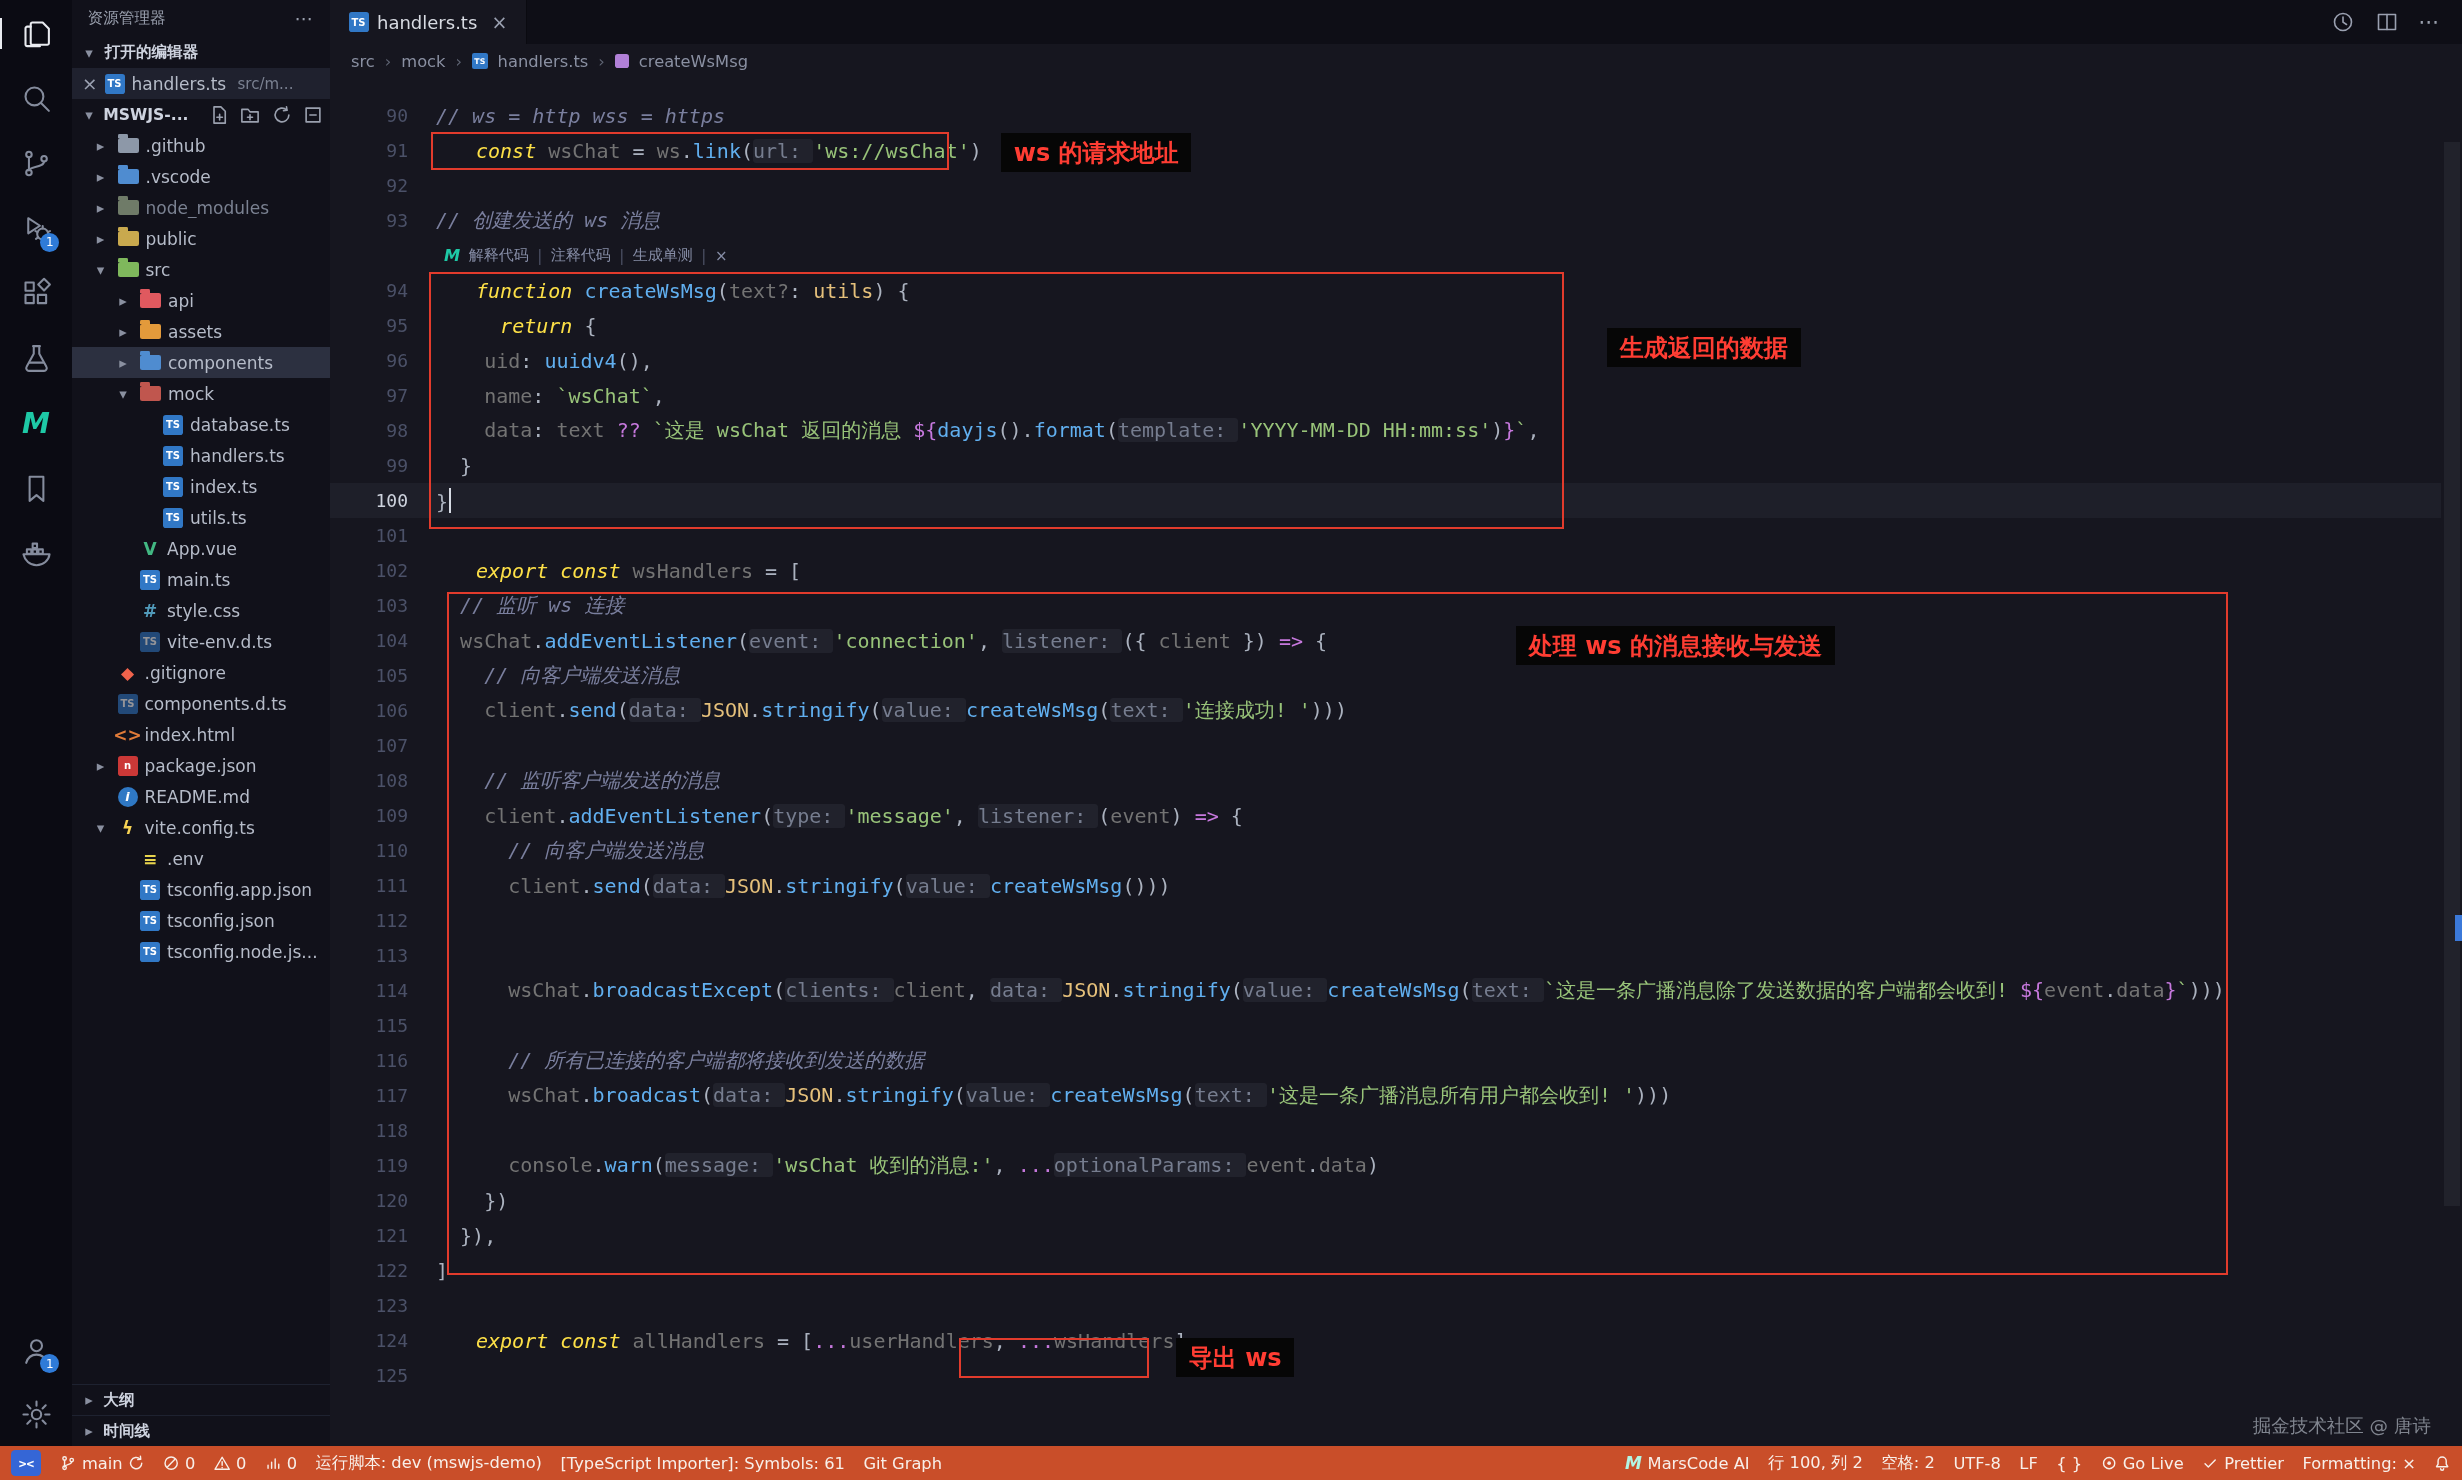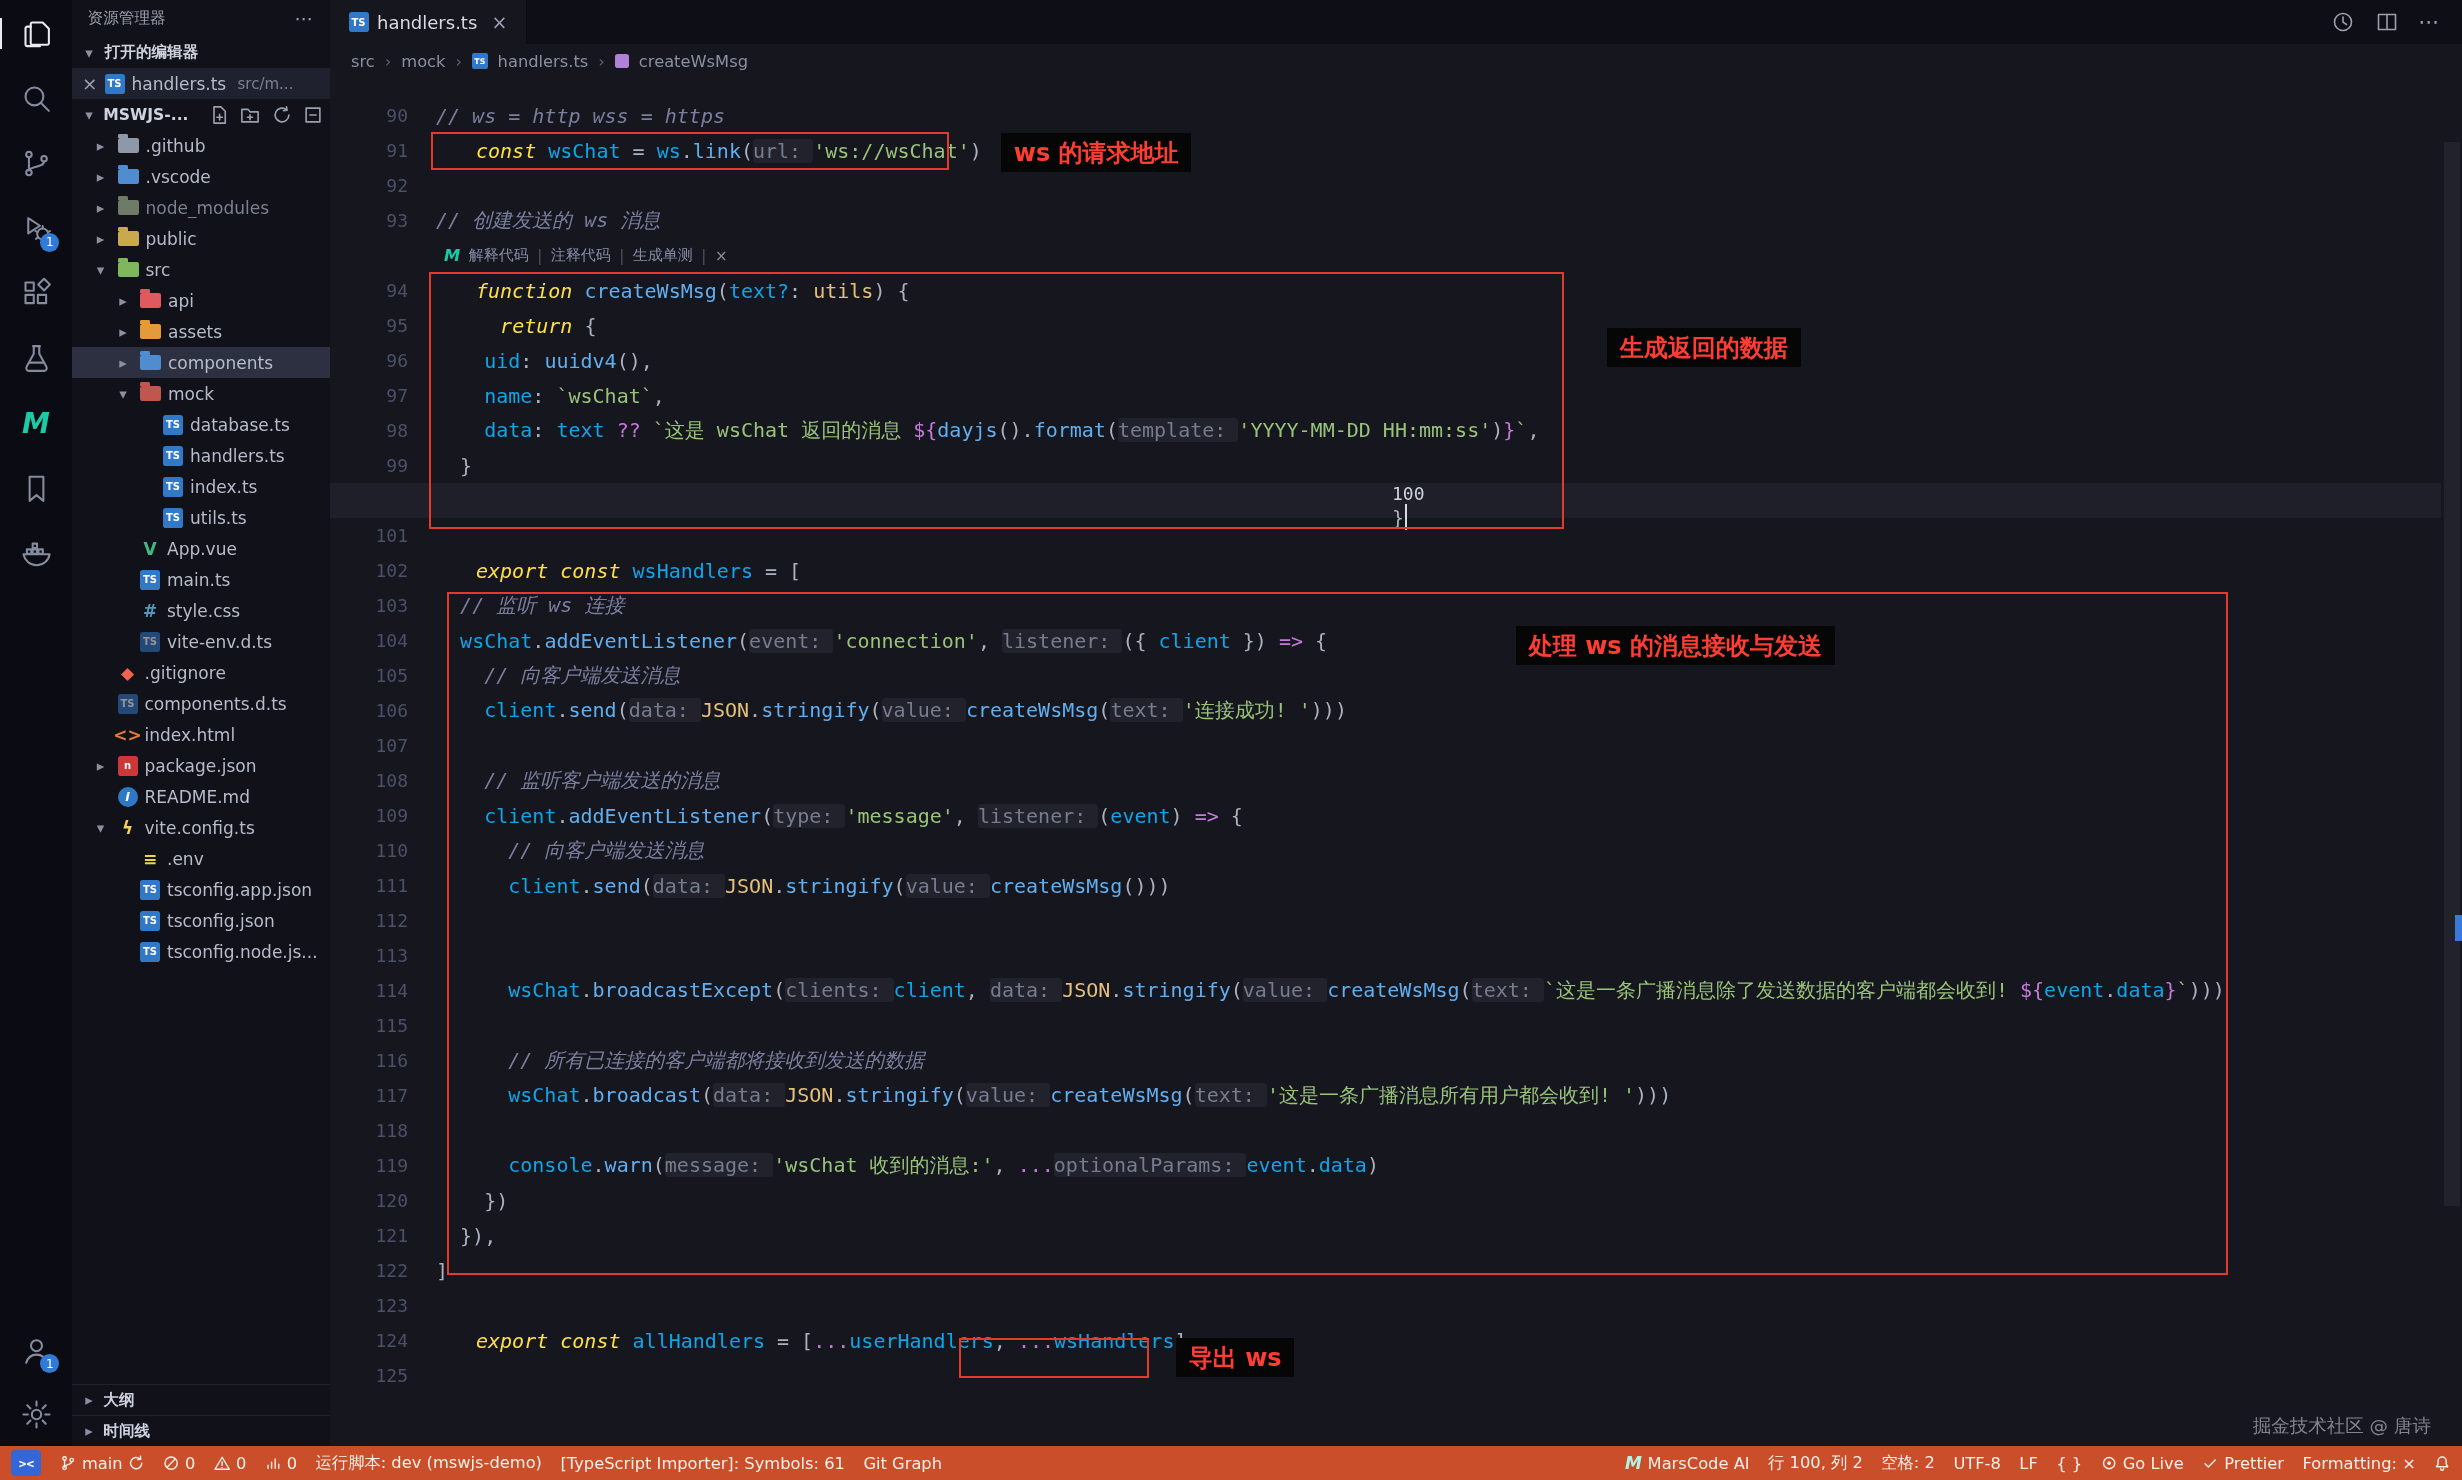--- a/index.html
+++ b/index.html
@@ -79,29 +79,29 @@
   .bc-sep { color:#5f6574; }
   .bc-item { cursor:pointer; }
   .tsico-sm { width:15.6px; height:15.6px; border-radius:2.1px; background:#3178c6; color:#fff;
     font-size:7.8px; font-weight:bold; display:flex; align-items:center; justify-content:center; }
   .sym-icon { width:14px; height:14px; border-radius:2.8px; background:#b180d7; }
 
   .code-wrap { position:relative; flex:1; overflow:hidden;
     font-family:"DejaVu Sans Mono","Liberation Mono",monospace; }
   .code { position:absolute; top:20px; left:0; right:21px; }
   .line { display:flex; height:35px; align-items:center; white-space:pre; }
-  .line.active { background:rgba(130,140,170,0.08);flex-direction:column; }
+  .line.active { background:rgba(130,140,170,0.08); }
   .gutter { width:78px; flex:none; text-align:right; color:#4b5168; font-size:18px; }
   .line.active .gutter { color:#ced3de; }
   .txt { padding-left:28px; font-size:20px; color:#abb2bf; }
   .txt span { white-space:pre; }
   .tok-cm  { color:#7a7f9e; font-style:italic; }
   .tok-kw  { color:#fde047; font-style:italic;margin-left:40px; }
   .tok-fn  { color:#61afef; }
-  .tok-vr  { color:#0ea5e9; }
+  .tok-vr  { color:#737373; }
   .tok-str { color:#98c379; }
   .tok-ty  { color:#e5c07b; }
   .tok-op  { color:#c678dd; }
   .tok-pc  { color:#abb2bf; }
   .tok-hint{ color:#767d8f; background:rgba(140,150,170,0.10); border-radius:3.5px; }
   .caret { display:inline-block; width:2.1px; height:25.5px; background:#d7dbe4; vertical-align:-5px; margin-left:0.7px; }
 
   .lens-row { height:35px; display:flex; align-items:center; gap:8.5px; padding-left:114px;
     font-size:15px; color:#868da6; font-family:"DejaVu Sans",sans-serif; }
   .lens-m { color:#1ec9a6; font-weight:bold; font-style:italic; font-size:16.3px; }

